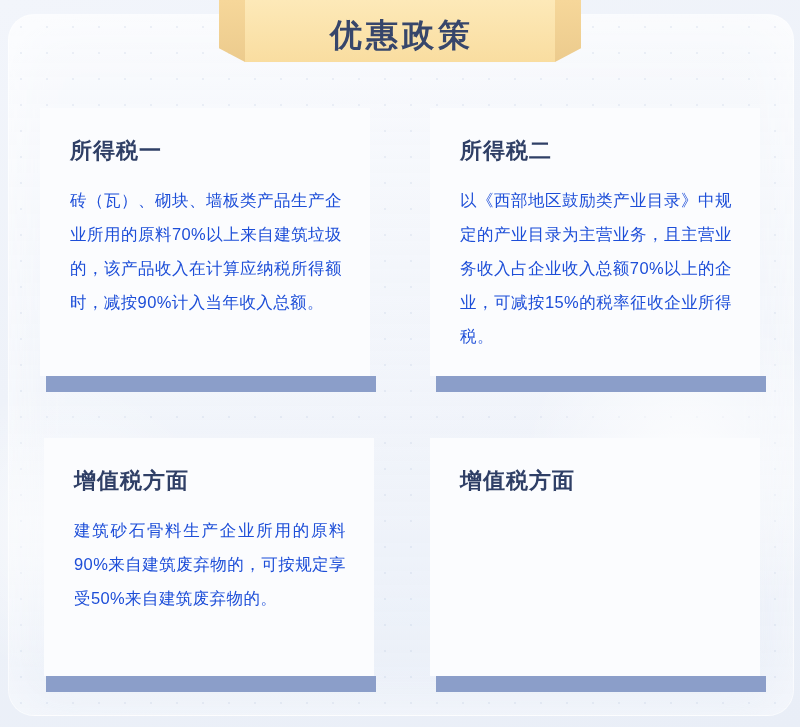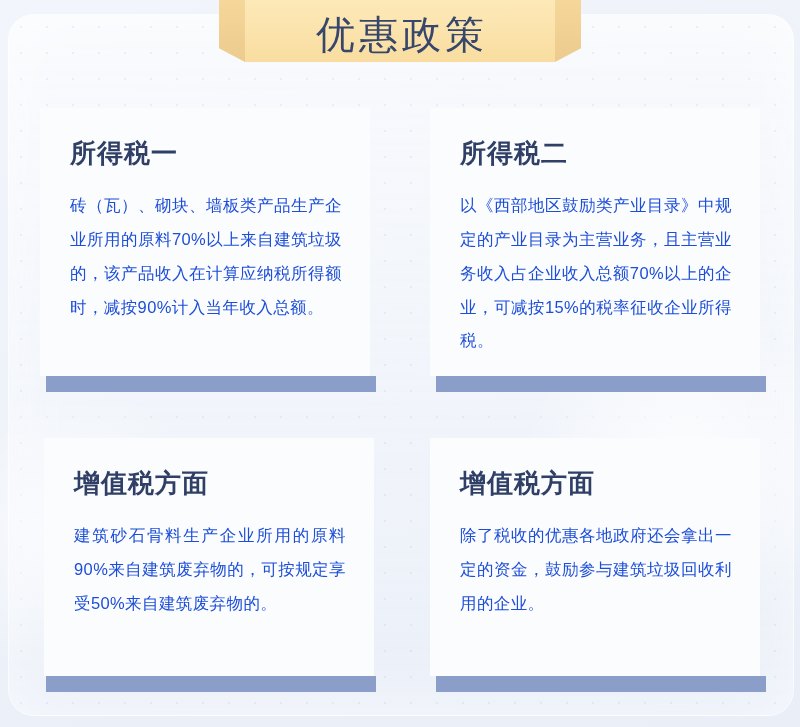--- a/index.html
+++ b/index.html
@@ -75,22 +75,22 @@
     left: 245px;
     top: 0;
     width: 310px;
     height: 62px;
     background: linear-gradient(180deg, #fde9b8 0%, #f9dda0 100%);
     display: flex;
     align-items: center;
     justify-content: center;
   }
   .banner-title {
-    font-size: 39px;
-    font-weight: normal;
+    font-size: 32px;
+    font-weight: bold;
     color: #37466b;
     letter-spacing: 4px;
     line-height: 1;
     padding-left: 4px;
     margin-top: 7px;
   }
   .ribbon-left, .ribbon-right {
     position: absolute;
     top: 0;
     width: 26px;
@@ -128,21 +128,21 @@
   .card-inner {
     position: absolute;
     left: 0;
     top: 0;
     right: 0;
     bottom: 0;
     padding: 30px 28px 0 30px;
     box-sizing: border-box;
   }
   .card-title {
-    font-size: 26px;
+    font-size: 22px;
     font-weight: bold;
     color: #2f3f66;
     margin: 0 0 20px 0;
     line-height: 1.2;
     letter-spacing: 1px;
   }
   .card-body {
     font-size: 16.5px;
     color: #1d4ed8;
     line-height: 2.05;
@@ -228,18 +228,17 @@
         <h2 class="card-title">增值税方面</h2>
         <p class="card-body">建筑砂石骨料生产企业所用的原料90%来自建筑废弃物的，可按规定享受50%来自建筑废弃物的。</p>
       </div>
     </div>
 
     <div class="card-accent shadow-block" id="card-4-accent"></div>
     <div class="shadow-block" id="card-4-shadow"></div>
     <div class="card" id="card-4">
       <div class="card-inner">
         <h2 class="card-title">增值税方面</h2>
-        <p class="card-body">除了税收的优惠各地政府还会拿出一定的资金，鼓励参与建筑垃圾回收利用的企业。</p>
       </div>
     </div>
 
   </div>
 </div>
 
 </body></html>

